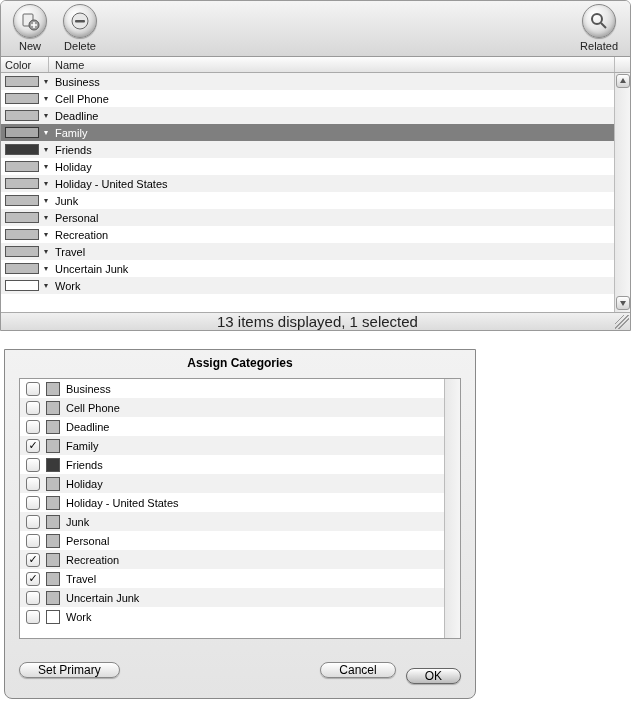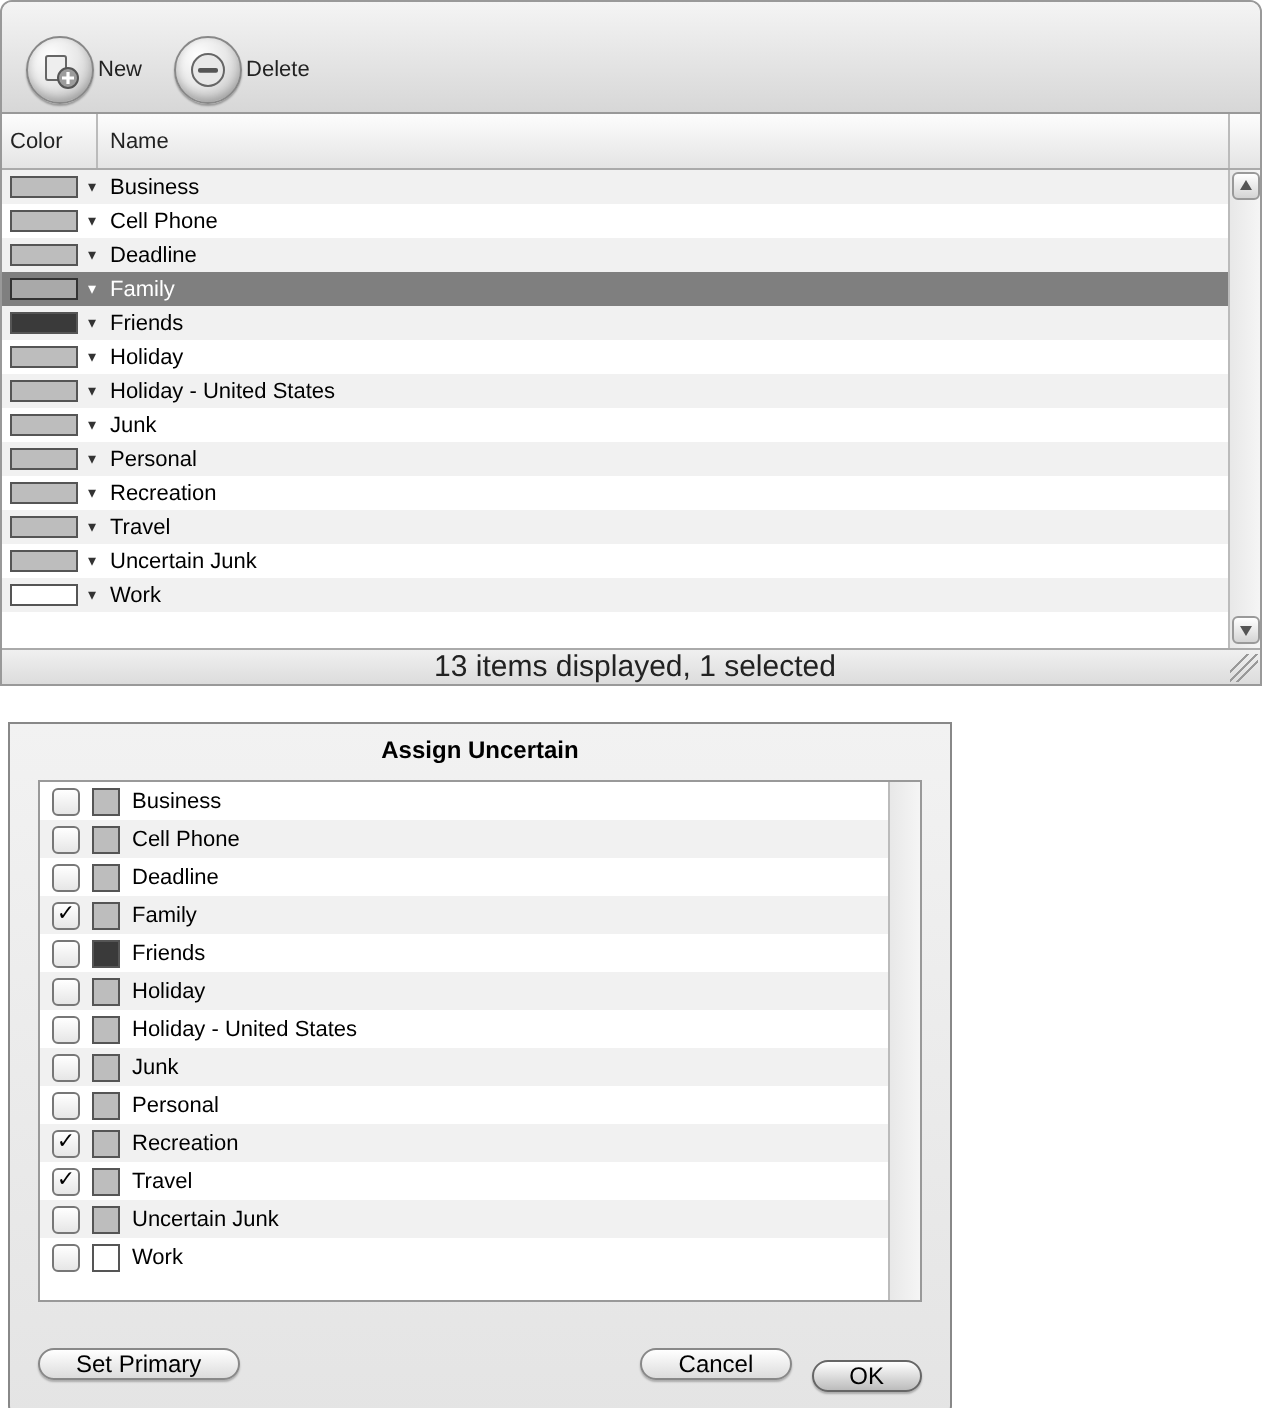--- a/index.html
+++ b/index.html
@@ -57,40 +57,40 @@
     height: 56px;
     background: linear-gradient(#f4f4f4,#d7d7d7);
     border-bottom: 1px solid #999;
     display: flex;
     align-items: flex-end;
     padding: 2px 6px 2px 6px;
     gap: 4px;
   }
   .tool {
     display: flex;
-    flex-direction: row;
+    flex-direction: column;
     align-items: center;
     gap: 2px;
     padding: 2px 6px 2px 6px;
   }
   .tool .icon {
     width: 34px; height: 34px;
     border-radius: 50%;
     background: radial-gradient(circle at 35% 30%, #fff 0%, #e8e8e8 45%, #bdbdbd 90%);
     border: 1px solid #888;
     display: flex;
     align-items: center;
     justify-content: center;
     box-shadow: inset 0 -2px 4px rgba(0,0,0,.2),0 1px 1px rgba(0,0,0,.3);
   }
   .tool .label { font-size: 11px; color: #222; }
   .spacer { flex: 1; }
   .headers {
     display: flex;
-    height: 28px;
+    height: 16px;
     background: linear-gradient(#fdfdfd,#e4e4e4);
     border-bottom: 1px solid #aaa;
     font-size: 11px;
     color: #222;
     align-items: center;
   }
   .col-color-h { width: 48px; padding-left: 4px; border-right: 1px solid #bbb; height: 100%; display:flex;align-items:center; }
   .col-name-h { flex: 1; padding-left: 6px; height:100%;display:flex;align-items:center; }
   .scroll-h { width: 16px; border-left:1px solid #bbb;height:100%; }
   .listwrap { position: relative; }
@@ -251,20 +251,29 @@
     <div class="tool">
       <div class="icon">
         <svg width="20" height="20" viewBox="0 0 20 20">
             <circle cx="10" cy="10" r="8" fill="#e8e8e8" stroke="#666"></circle>
             <rect x="5" y="9" width="10" height="2.4" rx="1" fill="#555"></rect>
           </svg>
       </div>
       <span class="label">Delete</span>
     </div>
     <div class="spacer"></div>
+    <div class="tool">
+      <div class="icon">
+        <svg width="20" height="20" viewBox="0 0 20 20">
+            <circle cx="8" cy="8" r="5" fill="none" stroke="#555" stroke-width="2"></circle>
+            <line x1="12" y1="12" x2="17" y2="17" stroke="#555" stroke-width="2"></line>
+          </svg>
+      </div>
+      <span class="label">Related</span>
+    </div>
   </div>
 
   <div class="headers">
     <div class="col-color-h">Color</div>
     <div class="col-name-h">Name</div>
     <div class="scroll-h"></div>
   </div>
 
   <div class="listwrap">
     <div class="list" id="catlist">
@@ -349,21 +358,21 @@
     </div>
   </div>
 
   <div class="statusbar">
     <span>13 items displayed, 1 selected</span>
     <div class="grow"></div>
   </div>
 </div>
 
 <div class="dialog">
-  <div class="dialog-title">Assign Uncertain</div>
+  <div class="dialog-title">Assign Categories</div>
   <div class="dlist-outer">
     <div class="dlist" id="dlist">
       <div class="drow">
           <div class="chk"></div>
           <div class="dswatch"></div>
           <div>Business</div>
         </div>
         <div class="drow alt">
           <div class="chk"></div>
           <div class="dswatch"></div>

